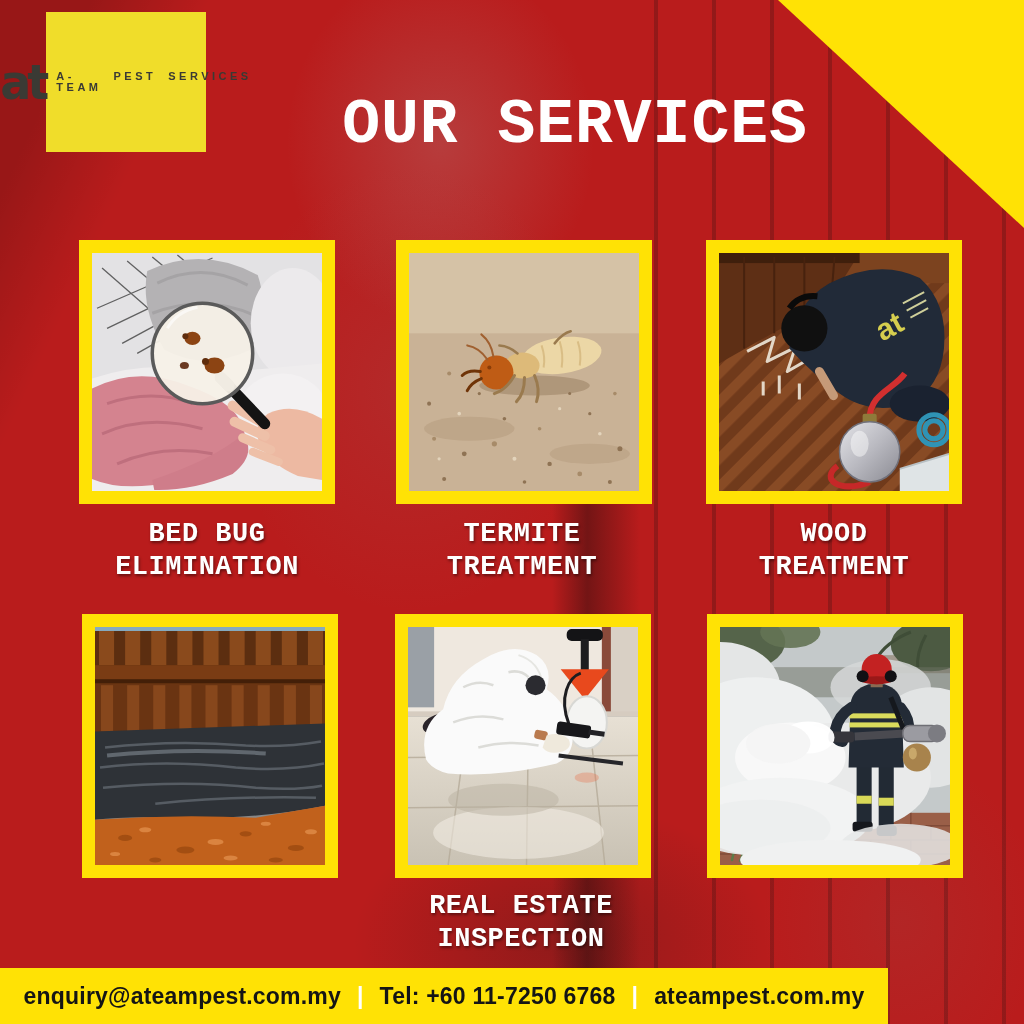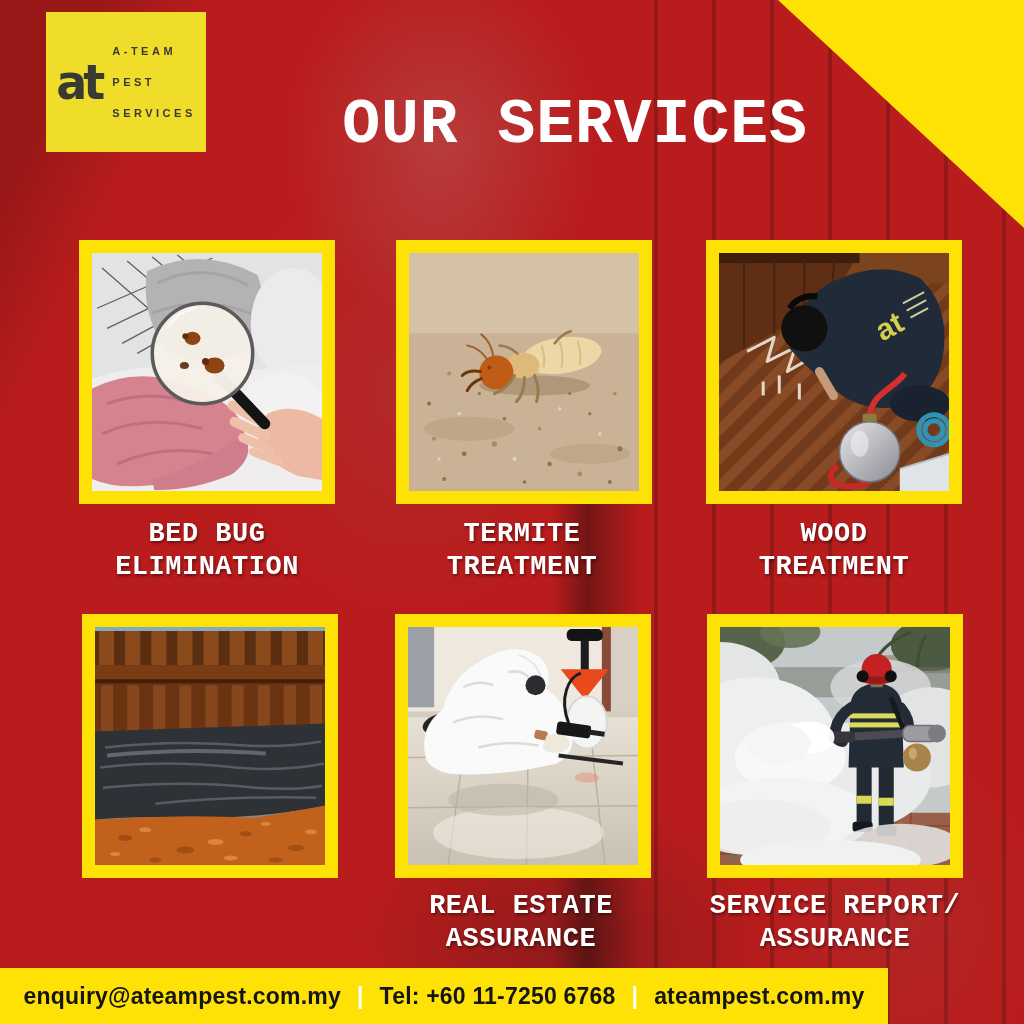--- a/index.html
+++ b/index.html
@@ -32,21 +32,21 @@
     clip-path:polygon(0 0,100% 0,100% 100%);
   }
   .logo{
     position:absolute;left:46px;top:12px;width:160px;height:140px;
     background:#f0dd2a;display:flex;align-items:center;justify-content:center;gap:11px;
   }
   .logo .monogram{
     font-weight:bold;font-size:46px;color:#3a3a34;letter-spacing:-4px;
     font-family:"DejaVu Sans",sans-serif;line-height:1;transform:scaleY(1.05);
   }
-  .logo .wordmark{display:flex;flex-direction:column;gap:20px;}
+  .logo .wordmark{display:flex;flex-direction:row;gap:12px;}
   .logo .wordmark span{
     font-size:11px;font-weight:bold;letter-spacing:3.5px;color:#3a3a34;line-height:1;
   }
   .title{
     position:absolute;left:130px;top:94px;width:890px;text-align:center;
     font-family:Liberation Mono, monospace;font-weight:bold;font-size:63px;
     color:#ffffff;letter-spacing:1px;line-height:1;white-space:nowrap;
   }
   .frame{
     position:absolute;width:256px;height:264px;background:#ffe205;
@@ -442,25 +442,21 @@
   <div class="svc-label" style="left:342px;top:518px;">
     <span>TERMITE</span>
     <span>TREATMENT</span>
   </div>
   <div class="svc-label" style="left:654px;top:518px;">
     <span>WOOD</span>
     <span>TREATMENT</span>
   </div>
   <div class="svc-label" style="left:341px;top:890px;">
     <span>REAL ESTATE</span>
-    <span>ASSURANCE</span>
-  </div>
-  <div class="svc-label" style="left:655px;top:890px;">
-    <span>SERVICE REPORT/</span>
-    <span>ASSURANCE</span>
+    <span>INSPECTION</span>
   </div>
 
   <div class="footer-bar">
     <span>enquiry@ateampest.com.my</span>
     <span class="sep">|</span>
     <span>Tel: +60 11-7250 6768</span>
     <span class="sep">|</span>
     <span>ateampest.com.my</span>
   </div>
 

